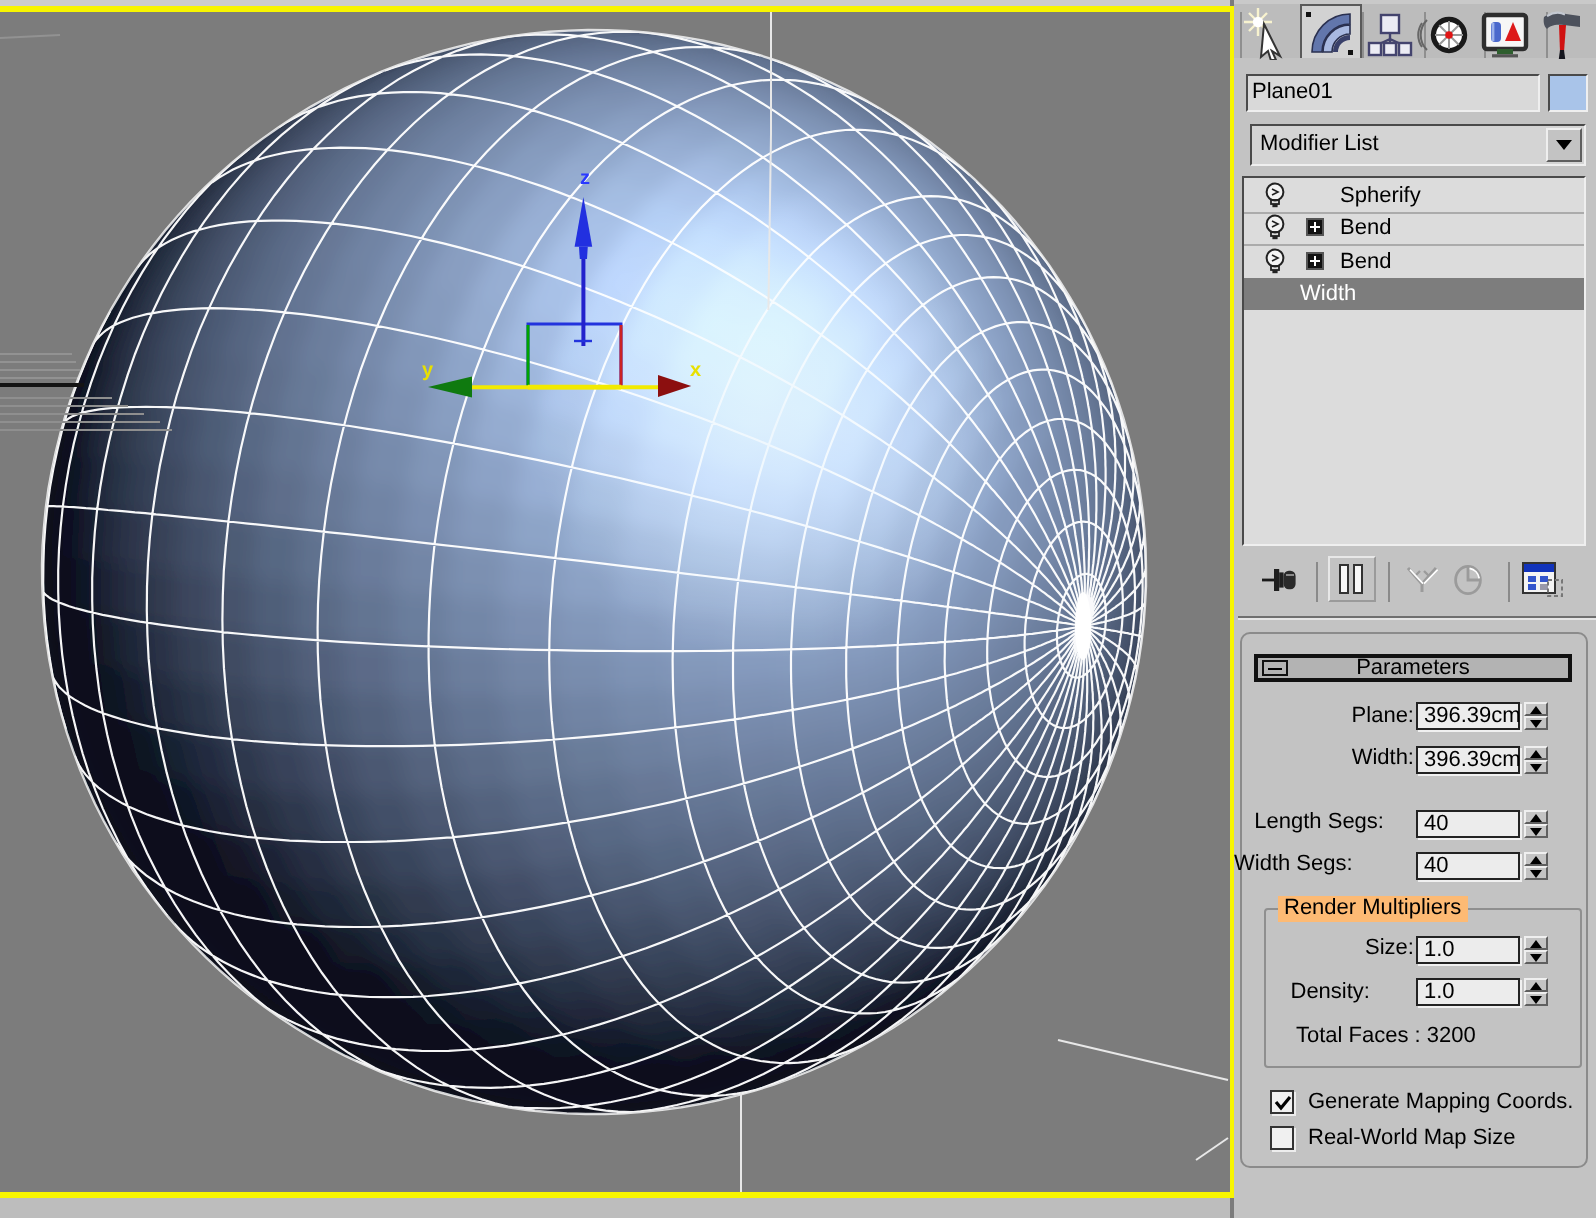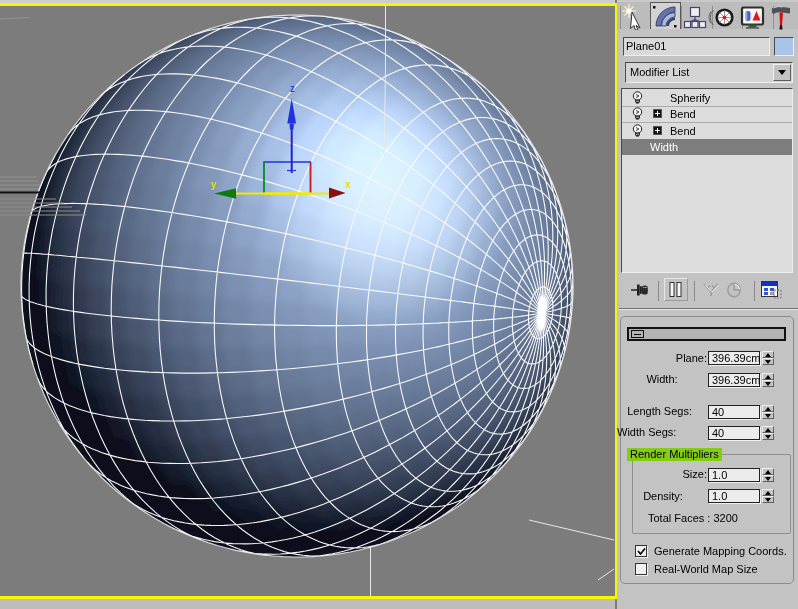--- a/index.html
+++ b/index.html
@@ -1587,45 +1587,46 @@
 <rect x="3" y="7" width="4" height="3" fill="#3355cc"></rect>
 <rect x="9" y="7" width="4" height="3" fill="#3355cc"></rect>
 <rect x="3" y="11" width="4" height="3" fill="#3355cc"></rect>
 <rect x="9" y="11" width="4" height="3" fill="#99a"></rect>
 <rect x="13" y="9" width="7" height="8" fill="none" stroke="#777" stroke-dasharray="2 1.4" stroke-width="1"></rect>
 </svg>
 <div class="abs" style="left:2px;top:308px;width:179px;height:1px;background:#6f6f6f"></div>
 <div class="abs" style="left:2px;top:309px;width:179px;height:1px;background:#e6e6e6"></div>
 <div class="abs" style="left:3px;top:316px;width:174px;height:268px;border:1px solid #8b8b8b;border-radius:5px"></div>
 <div class="abs" style="left:10px;top:327px;width:159px;height:14px;background:#b3b3b3;border:2px solid #111;box-sizing:border-box"></div>
+<div class="abs lbl" style="left:10px;top:328px;width:159px;text-align:center">Parameters</div>
 <div class="abs" style="left:14px;top:330px;width:13px;height:8px;background:#b3b3b3;border:1px solid #111"></div>
 <div class="abs" style="left:17px;top:333.5px;width:7px;height:1.5px;background:#000"></div>
 <div class="abs lbl" style="left:0px;top:351.5px;width:90px;text-align:right">Plane:</div>
       <div class="ebox" style="left:91px;top:351px;width:52px;height:14px;line-height:12px">396.39cm</div>
       <div class="spin spup" style="left:145px;top:351px"></div>
       <div class="spin spdn" style="left:145px;top:358px"></div>
-<div class="abs lbl" style="left:0px;top:373.0px;width:90px;text-align:center">Width:</div>
+<div class="abs lbl" style="left:0px;top:373.0px;width:90px;text-align:right">Width:</div>
       <div class="ebox" style="left:91px;top:372.5px;width:52px;height:14px;line-height:12px">396.39cm</div>
       <div class="spin spup" style="left:145px;top:372.5px"></div>
       <div class="spin spdn" style="left:145px;top:379.5px"></div>
 <div class="abs lbl" style="left:0px;top:405.0px;width:75px;text-align:right">Length Segs:</div>
       <div class="ebox" style="left:91px;top:404.5px;width:52px;height:14px;line-height:12px">40</div>
       <div class="spin spup" style="left:145px;top:404.5px"></div>
       <div class="spin spdn" style="left:145px;top:411.5px"></div>
 <div class="abs lbl" style="left:0px;top:426.0px;width:90px;text-align:left">Width Segs:</div>
       <div class="ebox" style="left:91px;top:425.5px;width:52px;height:14px;line-height:12px">40</div>
       <div class="spin spup" style="left:145px;top:425.5px"></div>
       <div class="spin spdn" style="left:145px;top:432.5px"></div>
 <div class="abs" style="left:15px;top:454px;width:159px;height:80px;border:1px solid #8f8f8f;border-radius:2px"></div>
-<div class="abs lbl" style="left:10px;top:448px;background:#84cc16;padding:0 3px">Render Multipliers</div>
+<div class="abs lbl" style="left:22px;top:448px;background:#fdba74;padding:0 3px">Render Multipliers</div>
 <div class="abs lbl" style="left:0px;top:468.0px;width:90px;text-align:right">Size:</div>
       <div class="ebox" style="left:91px;top:467.5px;width:52px;height:14px;line-height:12px">1.0</div>
       <div class="spin spup" style="left:145px;top:467.5px"></div>
       <div class="spin spdn" style="left:145px;top:474.5px"></div>
-<div class="abs lbl" style="left:12px;top:489.5px;width:68px;text-align:center">Density:</div>
+<div class="abs lbl" style="left:0px;top:489.5px;width:68px;text-align:right">Density:</div>
       <div class="ebox" style="left:91px;top:489px;width:52px;height:14px;line-height:12px">1.0</div>
       <div class="spin spup" style="left:145px;top:489px"></div>
       <div class="spin spdn" style="left:145px;top:496px"></div>
 <div class="abs lbl" style="left:31px;top:512px">Total Faces : 3200</div>
 <div class="cb" style="left:18px;top:545px"></div>
 <svg class="abs" style="left:19px;top:546px" width="11" height="11">
         <path d="M2 5 L4.5 8 L9 2.5" stroke="#000" stroke-width="1.6" fill="none"></path>
       </svg>
 <div class="abs lbl" style="left:37px;top:545px">Generate Mapping Coords.</div>
 <div class="cb" style="left:18px;top:563px"></div>

